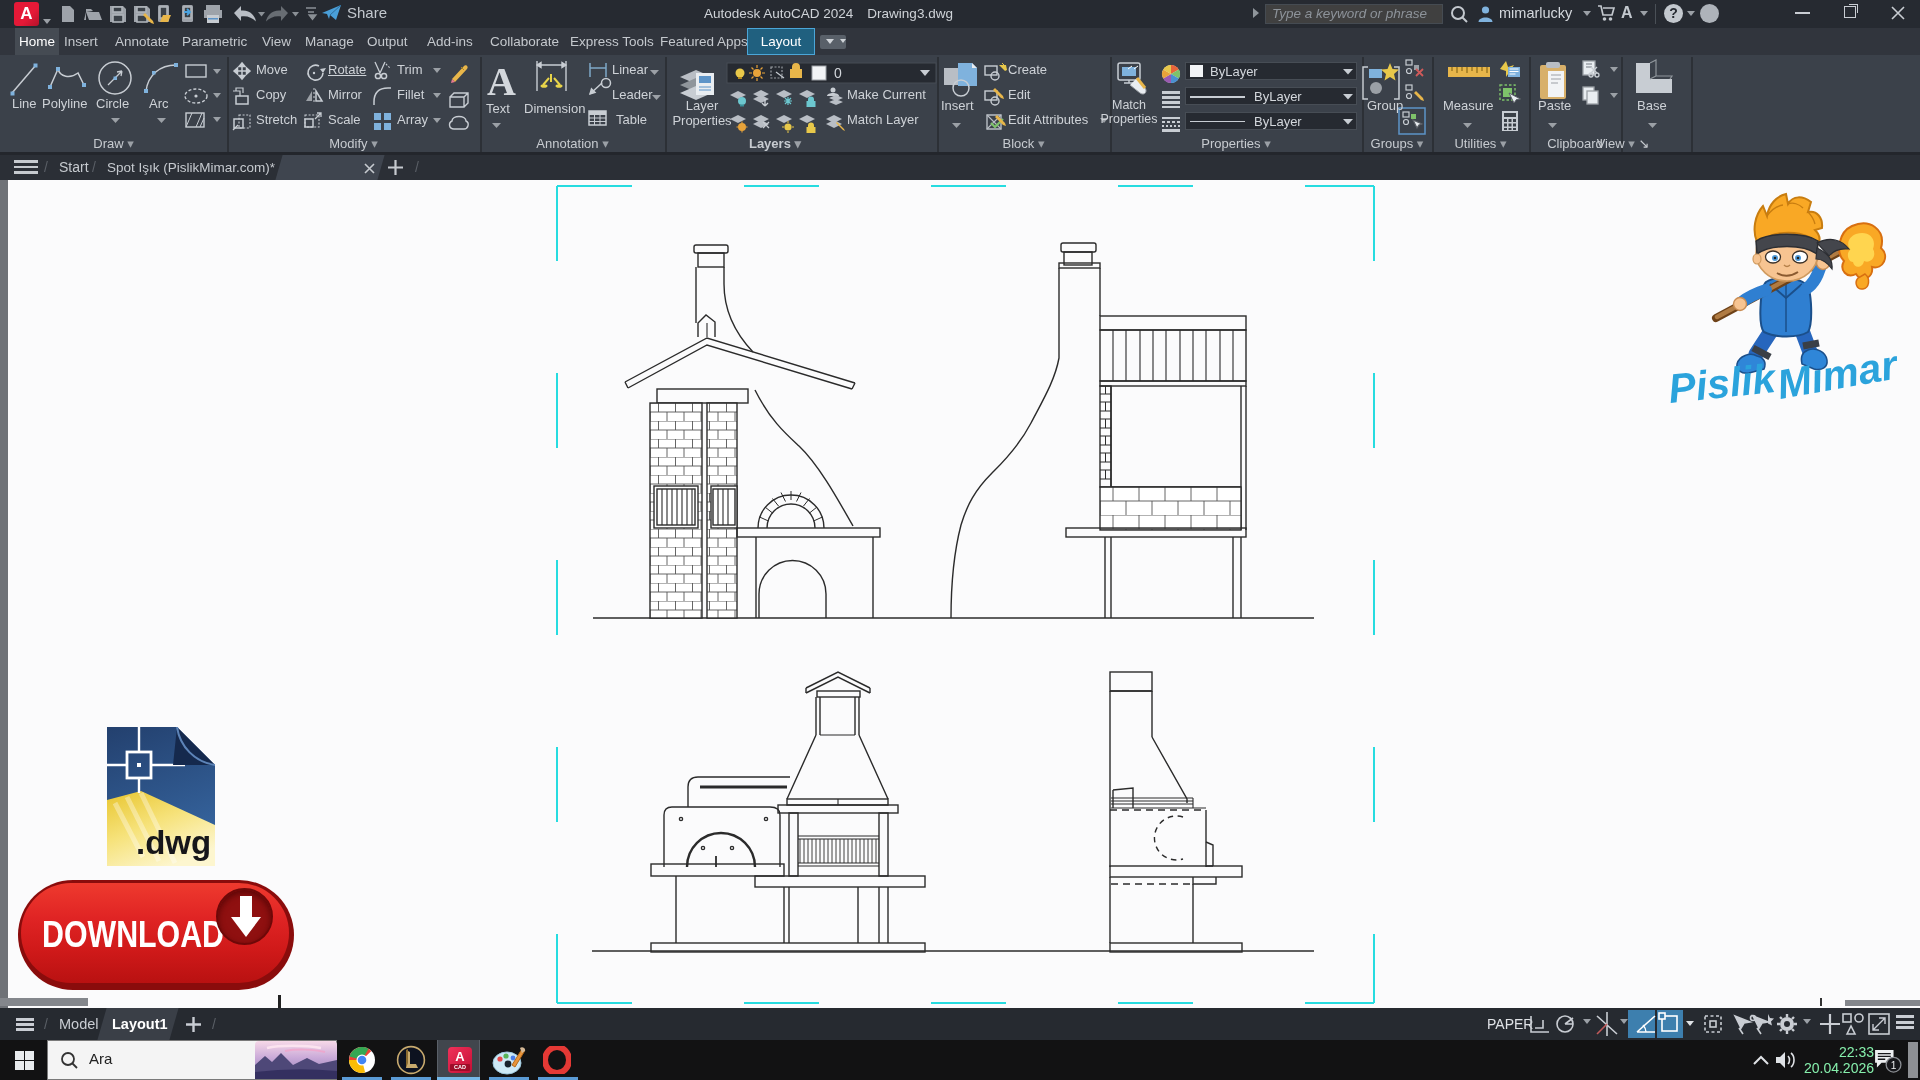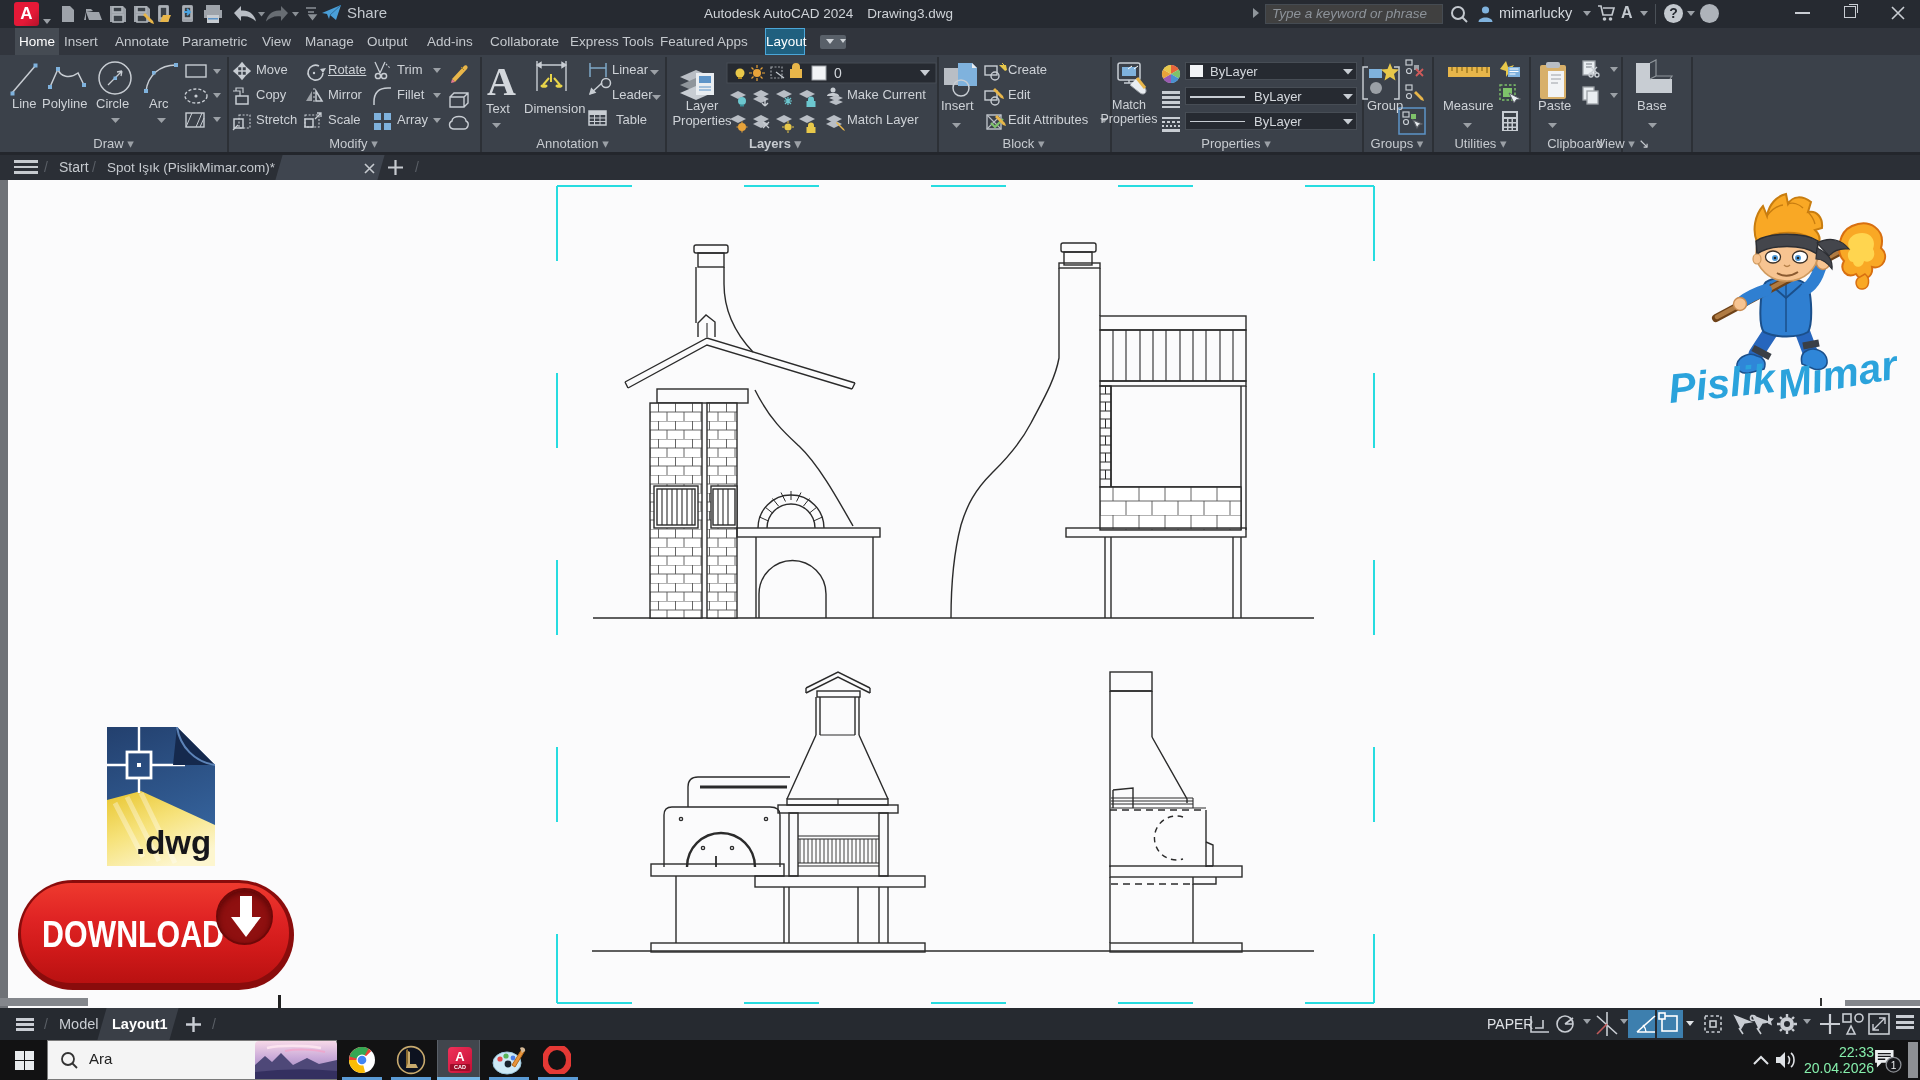--- a/index.html
+++ b/index.html
@@ -125,21 +125,21 @@
     <div class="rtab" style="left:64px;">Insert</div>
     <div class="rtab" style="left:115px;">Annotate</div>
     <div class="rtab" style="left:182px;">Parametric</div>
     <div class="rtab" style="left:262px;">View</div>
     <div class="rtab" style="left:305px;">Manage</div>
     <div class="rtab" style="left:367px;">Output</div>
     <div class="rtab" style="left:427px;">Add-ins</div>
     <div class="rtab" style="left:490px;">Collaborate</div>
     <div class="rtab" style="left:570px;">Express Tools</div>
     <div class="rtab" style="left:660px;">Featured Apps</div>
-    <div class="rtab" style="left:765px;width:40px;background:#20607f;border:1px solid #4ba6d8;color:#fff;text-align:center;line-height:25px;">Layout</div>
+    <div class="rtab" style="left:747px;width:68px;background:#20607f;border:1px solid #4ba6d8;color:#fff;text-align:center;line-height:25px;">Layout</div>
     <div class="abs" style="left:820px;top:7px;width:26px;height:14px;background:#596069;border-radius:2px;"></div>
     <div class="abs" style="left:826px;top:11px;width:0;height:0;border-left:4px solid transparent;border-right:4px solid transparent;border-top:5px solid #d0d4d9;"></div>
     <div class="abs" style="left:840px;top:11px;width:0;height:0;border-left:3.5px solid transparent;border-right:3.5px solid transparent;border-top:4px solid #d0d4d9;"></div>
   </div>
   <div id="ribbon">
     <div class="pdiv" style="left:227px;"></div>
     <div class="pdiv" style="left:480px;"></div>
     <div class="pdiv" style="left:665px;"></div>
     <div class="pdiv" style="left:937px;"></div>
     <div class="pdiv" style="left:1110px;"></div>

